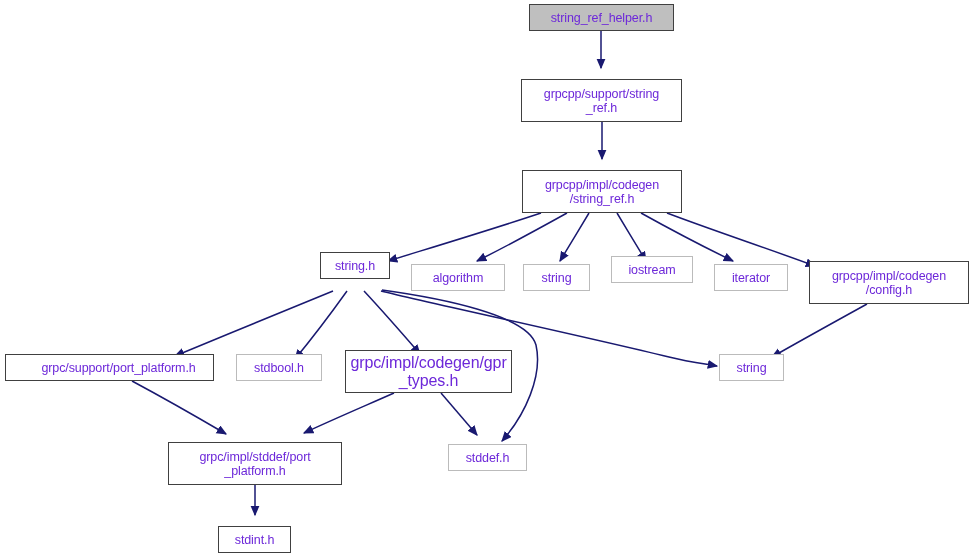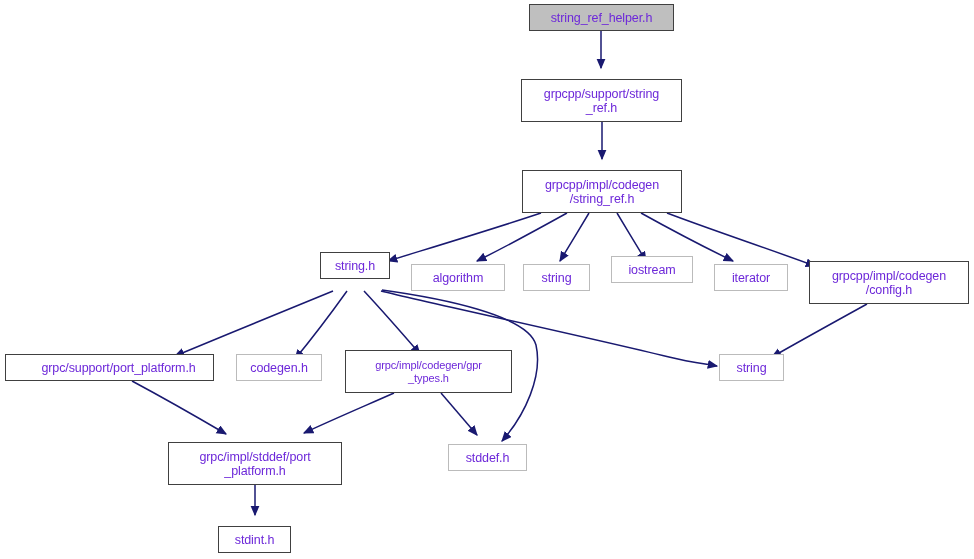--- a/index.html
+++ b/index.html
@@ -92,22 +92,22 @@
       <div class="node-box strong" title="grpcpp/impl/codegen/string_ref.h" style="left: 522px; top: 170px; width: 160px; height: 43px; font-size: 12.5px;"><span class="node-label">grpcpp/impl/codegen
 /string_ref.h</span></div>
       <div class="node-box strong" title="string.h" style="left: 320px; top: 252px; width: 70px; height: 27px; font-size: 12.5px;"><span class="node-label">string.h</span></div>
       <div class="node-box" title="algorithm" style="left: 411px; top: 264px; width: 94px; height: 27px; font-size: 12.5px;"><span class="node-label">algorithm</span></div>
       <div class="node-box" title="iosfwd" style="left: 523px; top: 264px; width: 67px; height: 27px; font-size: 12.5px;"><span class="node-label">string</span></div>
       <div class="node-box" title="iostream" style="left: 611px; top: 256px; width: 82px; height: 27px; font-size: 12.5px;"><span class="node-label">iostream</span></div>
       <div class="node-box" title="iterator" style="left: 714px; top: 264px; width: 74px; height: 27px; font-size: 12.5px;"><span class="node-label">iterator</span></div>
       <div class="node-box strong" title="grpcpp/impl/codegen/config.h" style="left: 809px; top: 261px; width: 160px; height: 43px; font-size: 12.5px;"><span class="node-label">grpcpp/impl/codegen
 /config.h</span></div>
       <div class="node-box strong" title="grpc/support/port_platform.h" style="left: 5px; top: 354px; width: 209px; height: 27px; font-size: 12.5px; padding-left: 18px;"><span class="node-label">grpc/support/port_platform.h</span></div>
-      <div class="node-box" title="stdbool.h" style="left: 236px; top: 354px; width: 86px; height: 27px; font-size: 12.5px;"><span class="node-label">codegen.h</span></div>
-      <div class="node-box strong" title="grpc/impl/codegen/gpr_types.h" style="left: 345px; top: 350px; width: 167px; height: 43px; font-size: 11px;"><span class="node-label">grpc/impl/codegen/gpr
+      <div class="node-box" title="stdbool.h" style="left: 236px; top: 354px; width: 86px; height: 27px; font-size: 12.5px;"><span class="node-label">stdbool.h</span></div>
+      <div class="node-box strong" title="grpc/impl/codegen/gpr_types.h" style="left: 345px; top: 350px; width: 167px; height: 43px; font-size: 16px;"><span class="node-label">grpc/impl/codegen/gpr
 _types.h</span></div>
       <div class="node-box" title="string" style="left: 719px; top: 354px; width: 65px; height: 27px; font-size: 12.5px;"><span class="node-label">string</span></div>
       <div class="node-box strong" title="grpc/impl/codegen/port_platform.h" style="left: 168px; top: 442px; width: 174px; height: 43px; font-size: 12.5px;"><span class="node-label">grpc/impl/stddef/port
 _platform.h</span></div>
       <div class="node-box" title="stddef.h" style="left: 448px; top: 444px; width: 79px; height: 27px; font-size: 12.5px;"><span class="node-label">stddef.h</span></div>
       <div class="node-box strong" title="stdint.h" style="left: 218px; top: 526px; width: 73px; height: 27px; font-size: 12.5px;"><span class="node-label">stdint.h</span></div>
     </div>
 
 </div>
 

